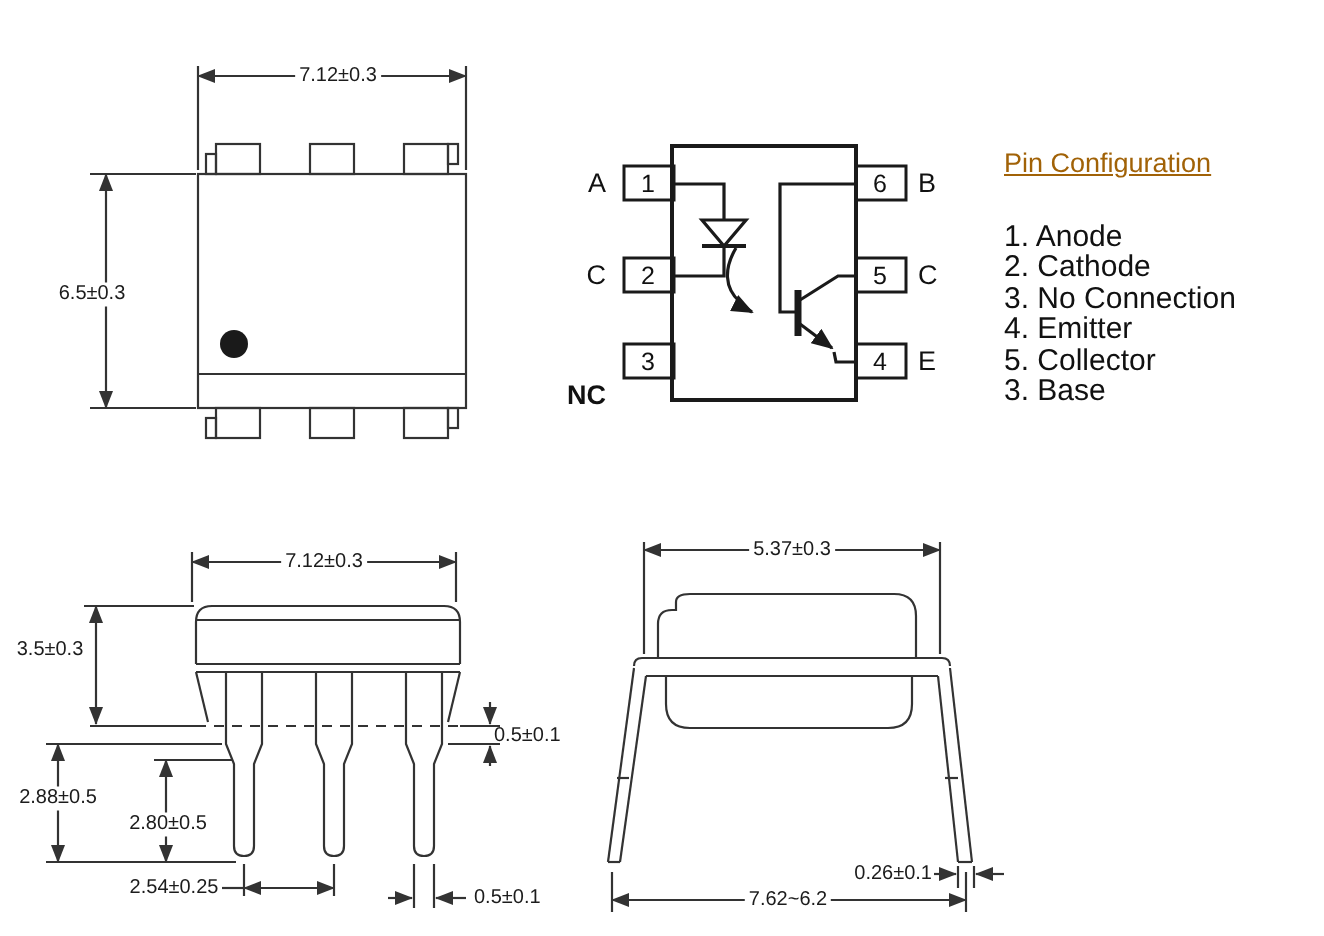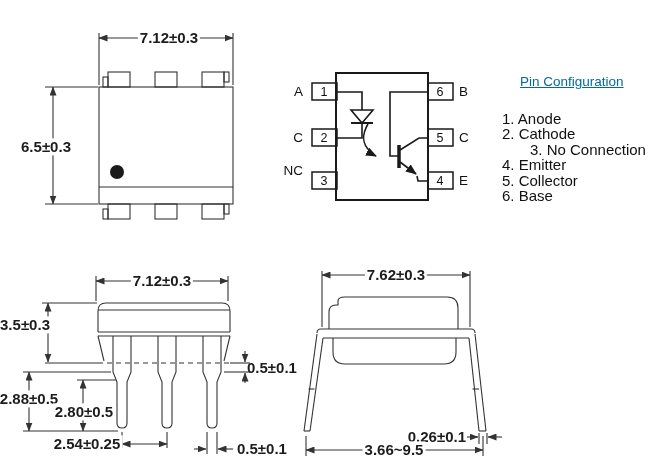--- a/index.html
+++ b/index.html
@@ -1,27 +1,27 @@
 <!DOCTYPE html>
 <html><head>
 <meta charset="utf-8">
 <style>
   html,body{margin:0;padding:0;background:#ffffff;}
   #stage{position:relative;width:662px;height:468px;background:#ffffff;overflow:hidden;
          font-family:"Liberation Sans", sans-serif;}
   #stage svg{position:absolute;left:0;top:0;}
   .txt{position:absolute;color:#1c1c1c;white-space:nowrap;line-height:1.15;}
-  .dim{font-size:15px;font-weight:bold;}
+  .dim{font-size:10px;}
   .bg{background:#ffffff;padding:0 2px;}
   .cc{transform:translate(-50%,-50%);}       
   .cl{transform:translate(0,-50%);}          
   .cr{transform:translate(-100%,-50%);}      
   .schlabel{font-size:13.5px;color:#111;}
   .schnum{font-size:12.5px;color:#111;}
-  .pc-title{font-size:13.5px;color:#0369a1;text-decoration:underline;margin-left:18px;}
+  .pc-title{font-size:13.5px;color:#a16207;text-decoration:underline;}
   .pc-item{font-size:15px;color:#111;}
 </style>
 </head>
 <body>
 
 <div id="stage">
 
 <svg width="662" height="468" viewBox="0 0 662 468">
   <defs>
     <marker id="mA" markerUnits="userSpaceOnUse" markerWidth="9" markerHeight="7" refX="8.5" refY="3.5" orient="auto-start-reverse">
@@ -211,39 +211,39 @@
   <div class="txt dim bg cc" style="left:46px;top:147px;">6.5±0.3</div>
 
   <div class="txt dim bg cc" style="left:162px;top:281px;">7.12±0.3</div>
   <div class="txt dim bg cc" style="left:25px;top:325px;text-align:right;">3.5±0.3</div>
   <div class="txt dim bg cc" style="left:29px;top:399px;">2.88±0.5</div>
   <div class="txt dim bg cc" style="left:84px;top:412px;">2.80±0.5</div>
   <div class="txt dim bg cc" style="left:87px;top:444px;">2.54±0.25</div>
   <div class="txt dim cl" style="left:237px;top:449px;">0.5±0.1</div>
   <div class="txt dim cl" style="left:247px;top:368px;">0.5±0.1</div>
 
-  <div class="txt dim bg cc" style="left:396px;top:275px;">7.62±0.3</div>
+  <div class="txt dim bg cc" style="left:396px;top:275px;">5.37±0.3</div>
   <div class="txt dim cr" style="left:466px;top:437px;">0.26±0.1</div>
-  <div class="txt dim bg cc" style="left:394px;top:450px;">3.66~9.5</div>
+  <div class="txt dim bg cc" style="left:394px;top:450px;">7.62~6.2</div>
 
   <div class="txt schnum cc" style="left:324px;top:92px;">1</div>
   <div class="txt schnum cc" style="left:324px;top:138px;">2</div>
   <div class="txt schnum cc" style="left:324px;top:181px;">3</div>
   <div class="txt schnum cc" style="left:440px;top:92px;">6</div>
   <div class="txt schnum cc" style="left:440px;top:138px;">5</div>
   <div class="txt schnum cc" style="left:440px;top:181px;">4</div>
 
   <div class="txt schlabel cr" style="left:303px;top:92px;">A</div>
   <div class="txt schlabel cr" style="left:303px;top:138px;">C</div>
-  <div class="txt schlabel cr" style="left:303px;top:171px;">NC</div>
+  <div class="txt schlabel cr" style="left:303px;top:198px;font-weight:bold;">NC</div>
   <div class="txt schlabel cl" style="left:459px;top:92px;">B</div>
   <div class="txt schlabel cl" style="left:459px;top:138px;">C</div>
   <div class="txt schlabel cl" style="left:459px;top:181px;">E</div>
 
   <div class="txt pc-title" style="left:502px;top:74px;">Pin Configuration</div>
   <div class="txt pc-item" style="left:502px;top:110px;">1. Anode</div>
   <div class="txt pc-item" style="left:502px;top:125px;text-align:center;">2. Cathode</div>
-  <div class="txt pc-item" style="left:502px;top:141px;margin-left:28px;">3. No Connection</div>
+  <div class="txt pc-item" style="left:502px;top:141px;">3. No Connection</div>
   <div class="txt pc-item" style="left:502px;top:156px;">4. Emitter</div>
   <div class="txt pc-item" style="left:502px;top:172px;text-align:center;">5. Collector</div>
-  <div class="txt pc-item" style="left:502px;top:187px;">6. Base</div>
+  <div class="txt pc-item" style="left:502px;top:187px;">3. Base</div>
 
 </div>
 
 </body></html>

